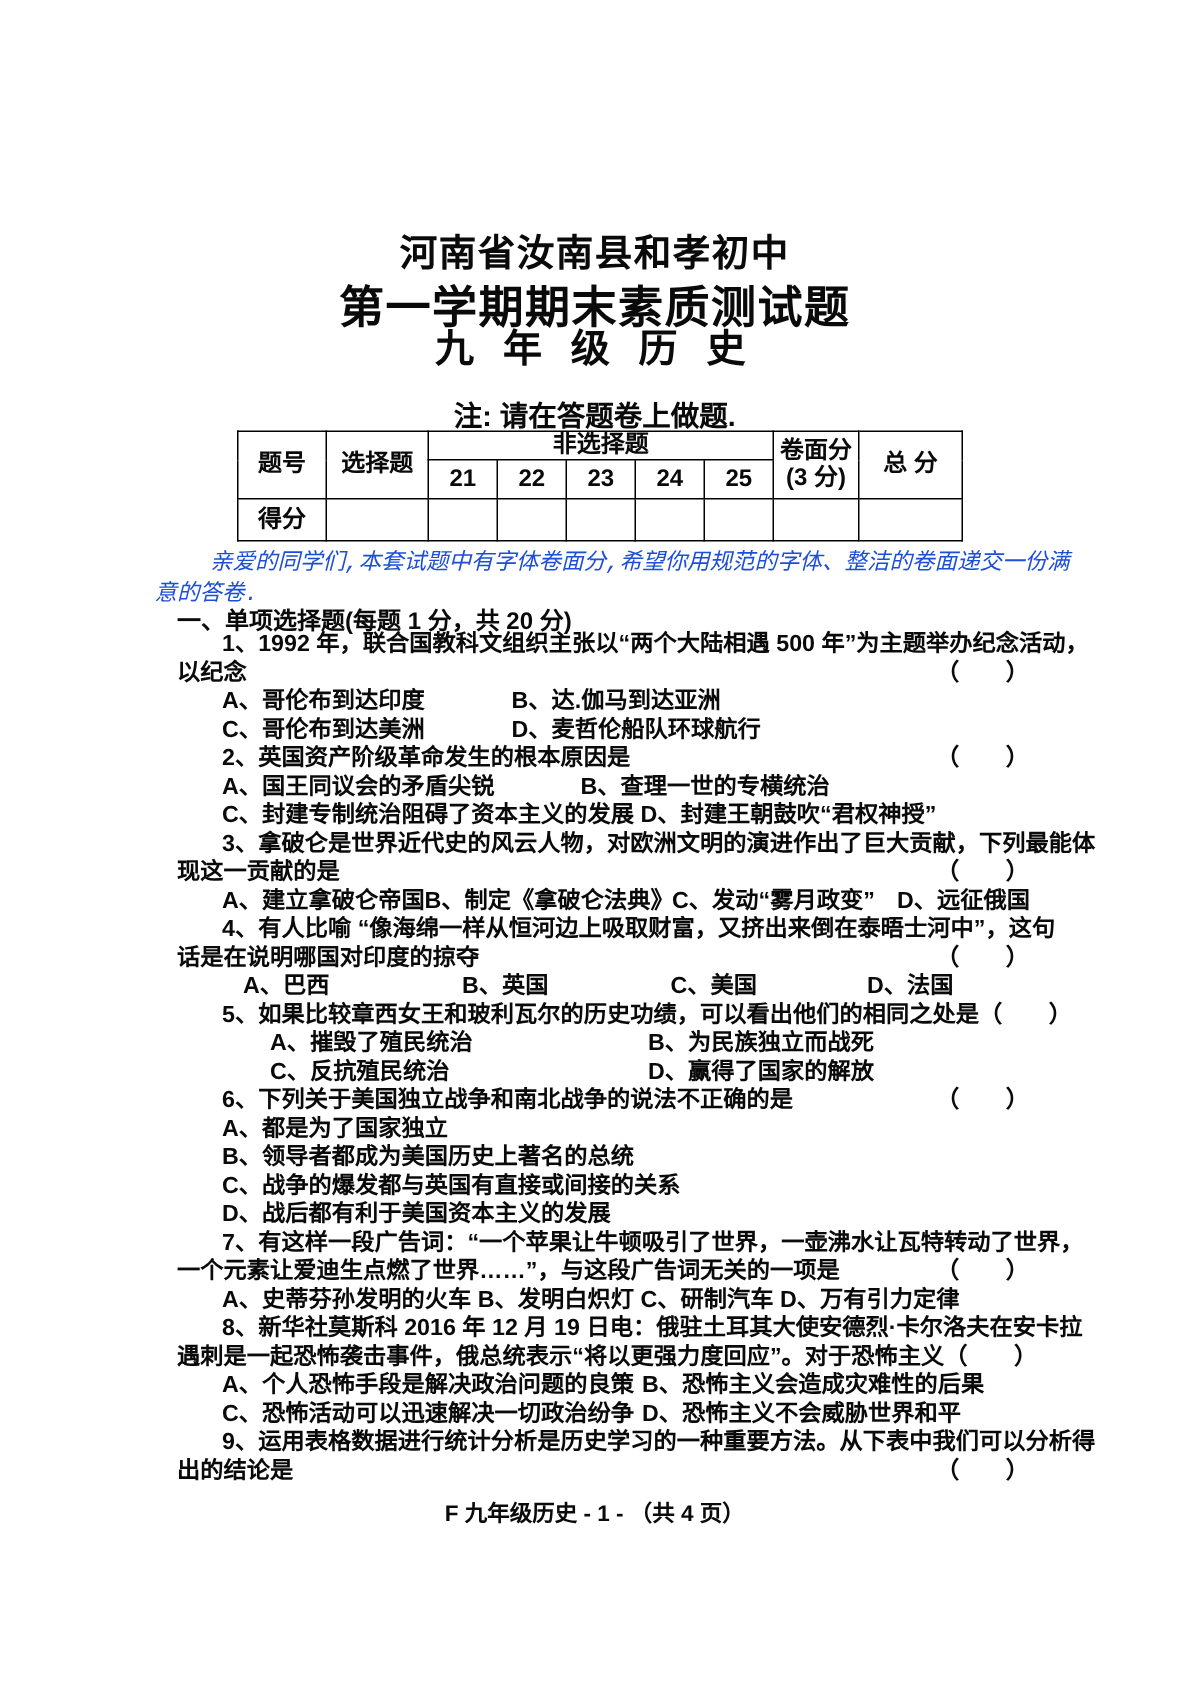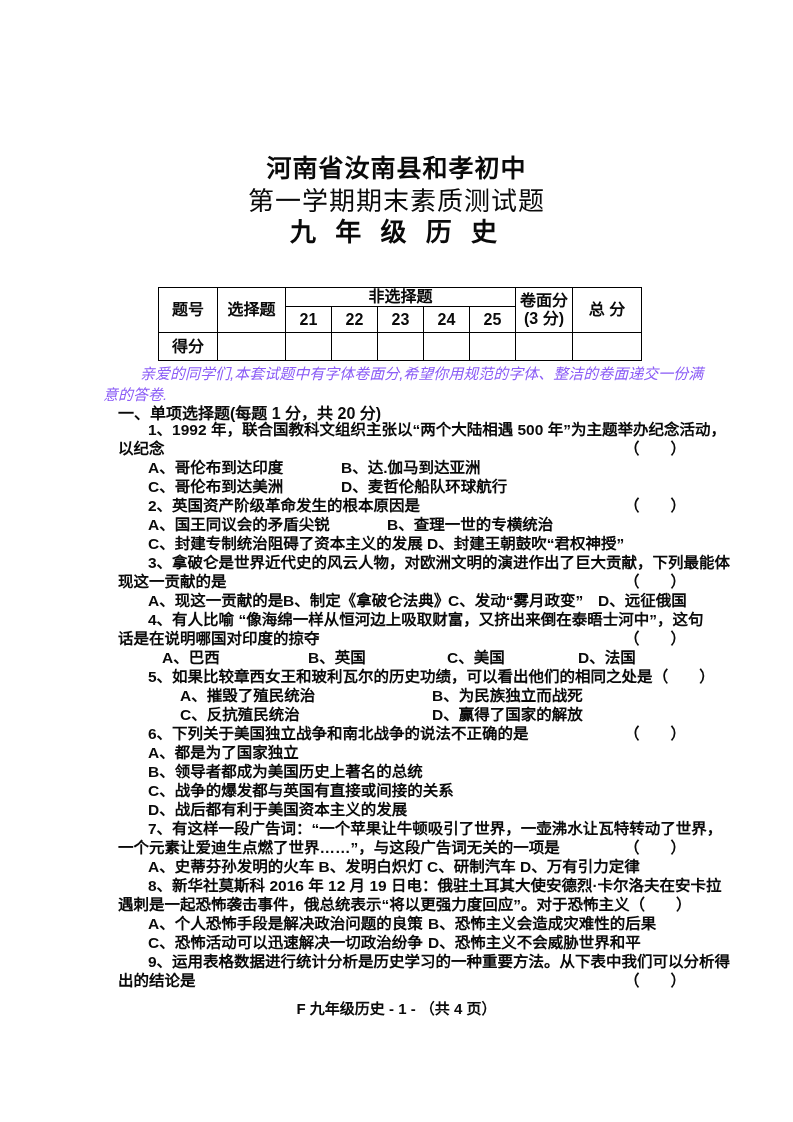--- a/index.html
+++ b/index.html
@@ -1,36 +1,36 @@
 <!DOCTYPE html>
 <html lang="zh-CN"><head>
 <meta charset="utf-8">
 <style>
   html,body{margin:0;padding:0;background:#fff;}
   .page{position:relative;width:793px;height:1122px;background:#ffffff;overflow:hidden;
         font-family:"Liberation Sans",sans-serif;color:#0a0a0a;}
   .abs{position:absolute;}
   .ctr{left:0;width:793px;text-align:center;}
   .t1{top:148px;font-size:25px;font-weight:700;letter-spacing:1px;}
-  .t2{top:180px;font-size:26px;font-weight:400;letter-spacing:1px;}
+  .t2{top:180px;font-size:30px;font-weight:700;letter-spacing:1px;}
   .t3{top:211px;font-size:26px;font-weight:700;letter-spacing:6px;}
   .note{top:262px;font-size:19px;font-weight:700;}
   table.score{position:absolute;top:287px;left:158px;border-collapse:collapse;table-layout:fixed;}
   table.score td{border:1.6px solid #000;padding:0;text-align:center;vertical-align:middle;
                  font-weight:700;font-size:16px;line-height:1.1;}
   td.c-qnum{width:58px;}
   td.c-choice{width:67px;}
   td.c-sub{width:45px;font-size:15px;}
   td.c-paper{width:56px;font-size:14px;}
   td.c-total{width:68px;}
   tr.r1 td{height:18px;}
   tr.r2 td{height:25px;}
   tr.r3 td{height:27px;}
-  .notice{left:103px;width:600px;font-family:Liberation Sans, sans-serif;font-style:italic;
-          font-weight:500;font-size:15px;color:#8b5cf6;}
+  .notice{left:103px;width:600px;font-family:Liberation Mono, monospace;font-style:italic;
+          font-weight:500;font-size:15px;color:#1d4ed8;}
   .nt1{top:362px;padding-left:37px;}
   .nt2{top:383px;}
   .sechead{top:400px;left:118px;font-size:16px;font-weight:700;white-space:nowrap;}
   .qwrap{position:absolute;top:420px;left:118px;width:568px;}
   .ln{height:19px;line-height:19px;font-size:15.5px;font-weight:600;white-space:nowrap;
       display:flex;align-items:flex-end;}
   .ind1{padding-left:30px;}
   .ind2{padding-left:44px;}
   .par{justify-content:space-between;}
   .pr{flex-shrink:0;}
@@ -41,20 +41,21 @@
   .footer{top:997px;font-size:15px;font-weight:600;}
 </style>
 </head>
 <body>
 
 <div class="page">
 
   <div class="abs ctr t1">河南省汝南县和孝初中</div>
   <div class="abs ctr t2">第一学期期末素质测试题</div>
   <div class="abs ctr t3">九 年 级 历 史</div>
+  <div class="abs ctr note">注: 请在答题卷上做题.</div>
 
   <table class="score">
     <tbody>
         <tr class="r1">
       <td class="c-qnum" rowspan="2">题号</td>
       <td class="c-choice" rowspan="2">选择题</td>
       <td colspan="5">非选择题</td>
       <td class="c-paper" rowspan="2">
         <div>卷面分</div>
         <div>(3 分)</div>
@@ -117,21 +118,21 @@
       </div>
 
     <div class="ln ind1">
         <span>3、拿破仑是世界近代史的风云人物，对欧洲文明的演进作出了巨大贡献，下列最能体</span>
       </div>
     <div class="ln par">
         <span>现这一贡献的是</span>
         <span class="pr">（　　）</span>
       </div>
     <div class="ln ind1">
-        <span class="cw wa135">A、现这一贡献的是</span>
+        <span class="cw wa135">A、建立拿破仑帝国</span>
         <span class="cw wa165">B、制定《拿破仑法典》</span>
         <span class="cw wa150">C、发动“雾月政变”</span>
         <span>D、远征俄国</span>
       </div>
 
     <div class="ln ind1">
         <span>4、有人比喻 “像海绵一样从恒河边上吸取财富，又挤出来倒在泰晤士河中”，这句</span>
       </div>
     <div class="ln par">
         <span>话是在说明哪国对印度的掠夺</span>

